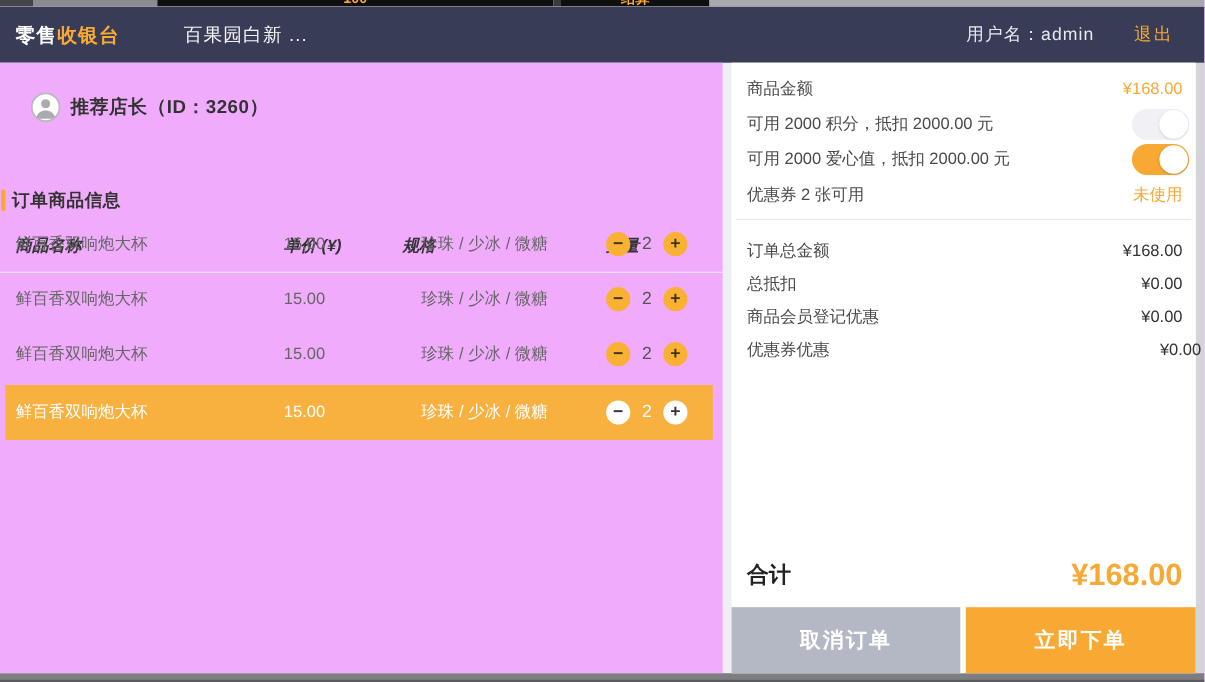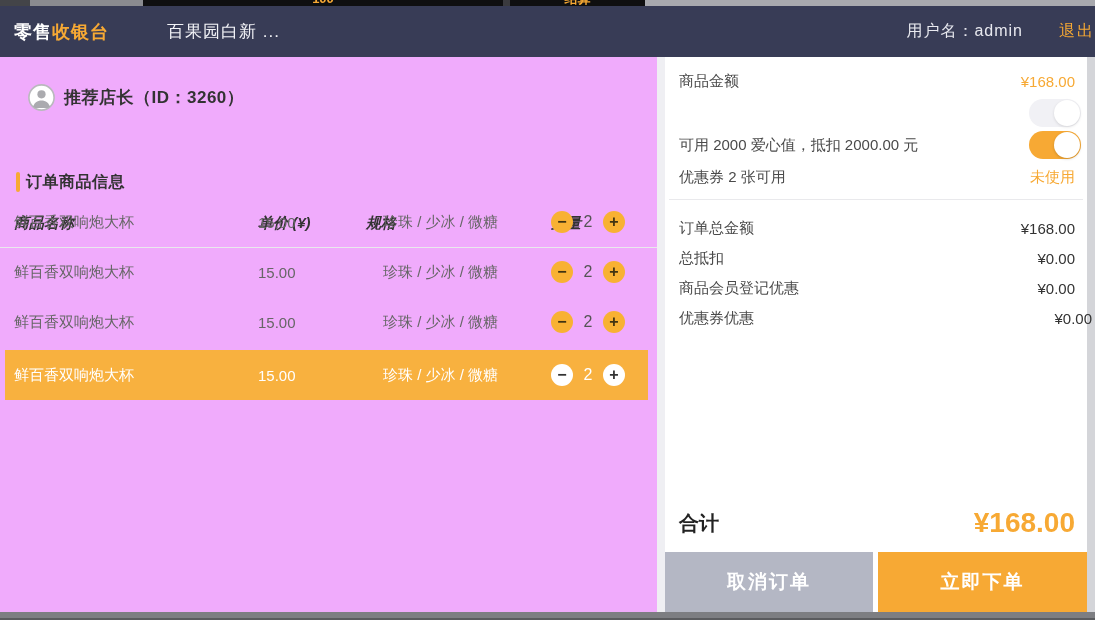--- a/index.html
+++ b/index.html
@@ -26,28 +26,28 @@
   
   .topbar{
     position:absolute;left:0;top:6px;width:1095px;height:51px;
     background:#383C56;display:flex;align-items:center;box-sizing:border-box;
   }
   .brand{margin-left:14px;font-size:18px;font-weight:bold;color:#FFFFFF;letter-spacing:1px;}
   .brand .accent{color:#F7A934;}
   .store{margin-left:58px;font-size:17px;color:#F2F3F7;letter-spacing:1px;}
   .topbar-right{margin-left:auto;display:flex;align-items:center;}
   .username{font-size:16px;color:#E8E9EF;letter-spacing:1px;}
-  .logout{margin-left:36px;font-size:16px;color:#F7A934;letter-spacing:2px;cursor:pointer;}
+  .logout{margin-left:36px;margin-right:28px;font-size:16px;color:#F7A934;letter-spacing:2px;cursor:pointer;}
 
   
   .panel-left{position:absolute;left:0;top:57px;width:657px;height:555px;background:#f0abfc;}
   .recommender{position:absolute;left:28px;top:26px;height:28px;display:flex;align-items:center;}
   .avatar{width:27px;height:27px;flex:0 0 auto;}
   .recommender-label{margin-left:9px;font-size:17px;font-weight:bold;color:#333333;letter-spacing:0.5px;}
-  .section-head{position:absolute;left:16px;top:114px;height:22px;display:flex;align-items:center;}
+  .section-head{position:absolute;left:1px;top:114px;height:22px;display:flex;align-items:center;}
   .section-bar{width:4px;height:20px;background:#F7A934;border-radius:2px;}
   .section-title{margin-left:6px;font-size:16px;font-weight:bold;color:#333333;letter-spacing:0.5px;}
 
   .thead{position:absolute;left:0;top:157px;width:657px;height:26px;}
   .thead span{position:absolute;top:0;font-size:15px;font-weight:bold;color:#333333;font-style:italic;}
   .th-name{left:14px;} .th-price{left:258px;} .th-spec{left:366px;text-align:right;} .th-qty{left:551px;}
   .thead-divider{position:absolute;left:0;top:190px;width:657px;height:1px;background:#E9E9EC;}
 
   .prow{position:absolute;left:5px;width:643px;height:50px;}
   .prow.r0{top:140px;} .prow.r1{top:190px;} .prow.r2{top:240px;} .prow.r3{top:293px;}
@@ -198,20 +198,21 @@
   </div>
 </div>
 
 <div class="panel-right">
 
   <div class="rp-row rt0">
     <span class="lbl">商品金额</span>
     <span class="val orange">¥168.00</span>
   </div>
   <div class="rp-row rt1">
+    <span class="lbl">可用 2000 积分，抵扣 2000.00 元</span>
     <span class="toggle off">
         <span class="knob"></span>
       </span>
   </div>
   <div class="rp-row rt2">
     <span class="lbl">可用 2000 爱心值，抵扣 2000.00 元</span>
     <span class="toggle on">
         <span class="knob"></span>
       </span>
   </div>

